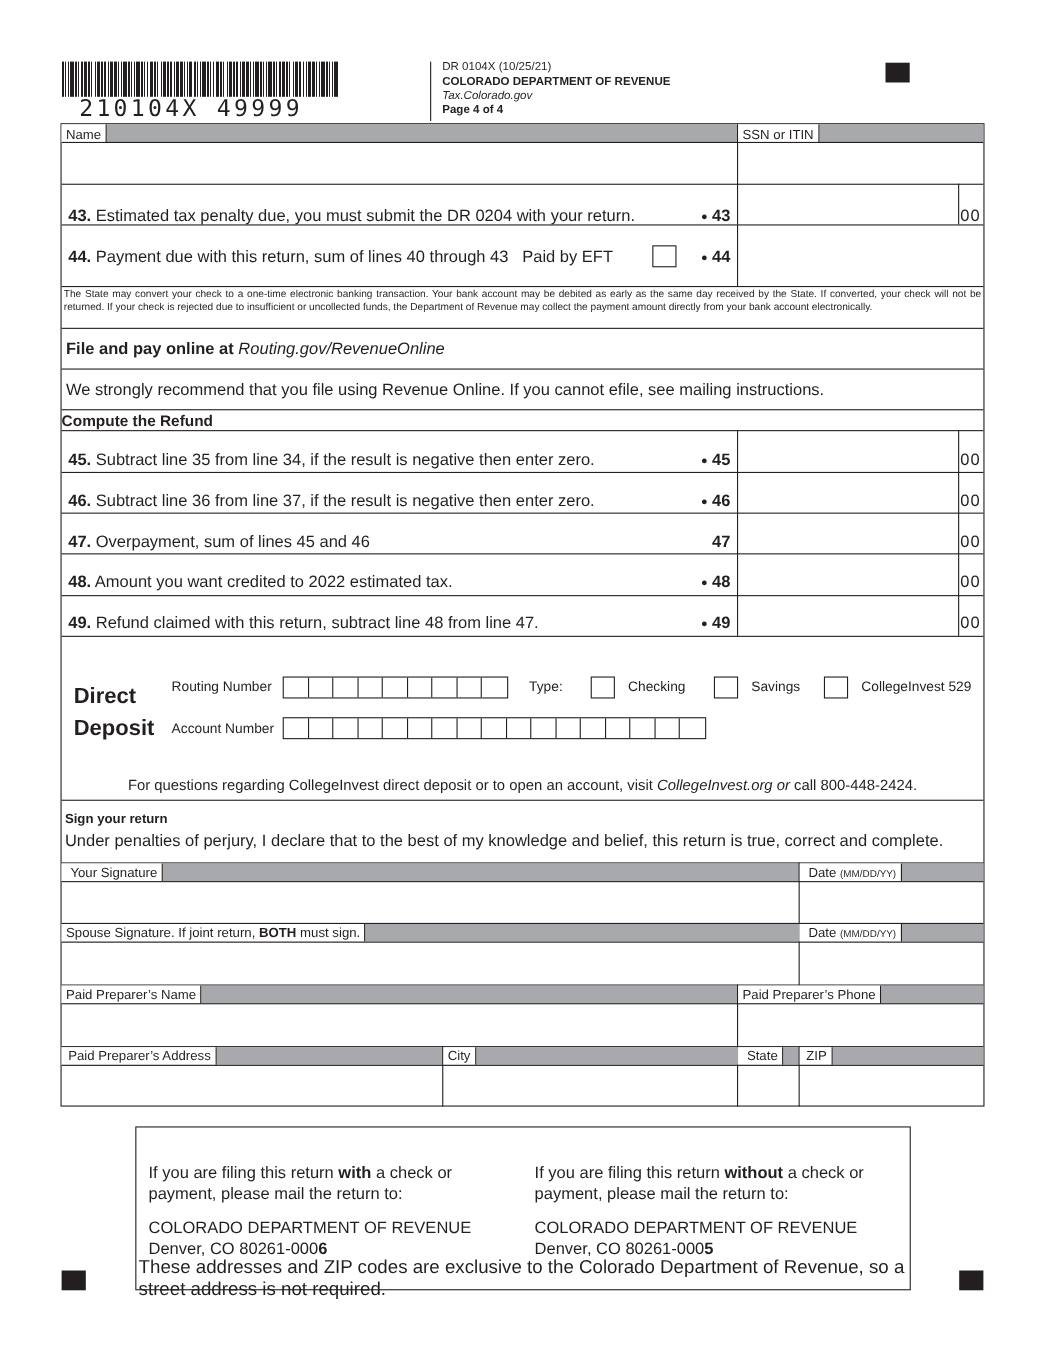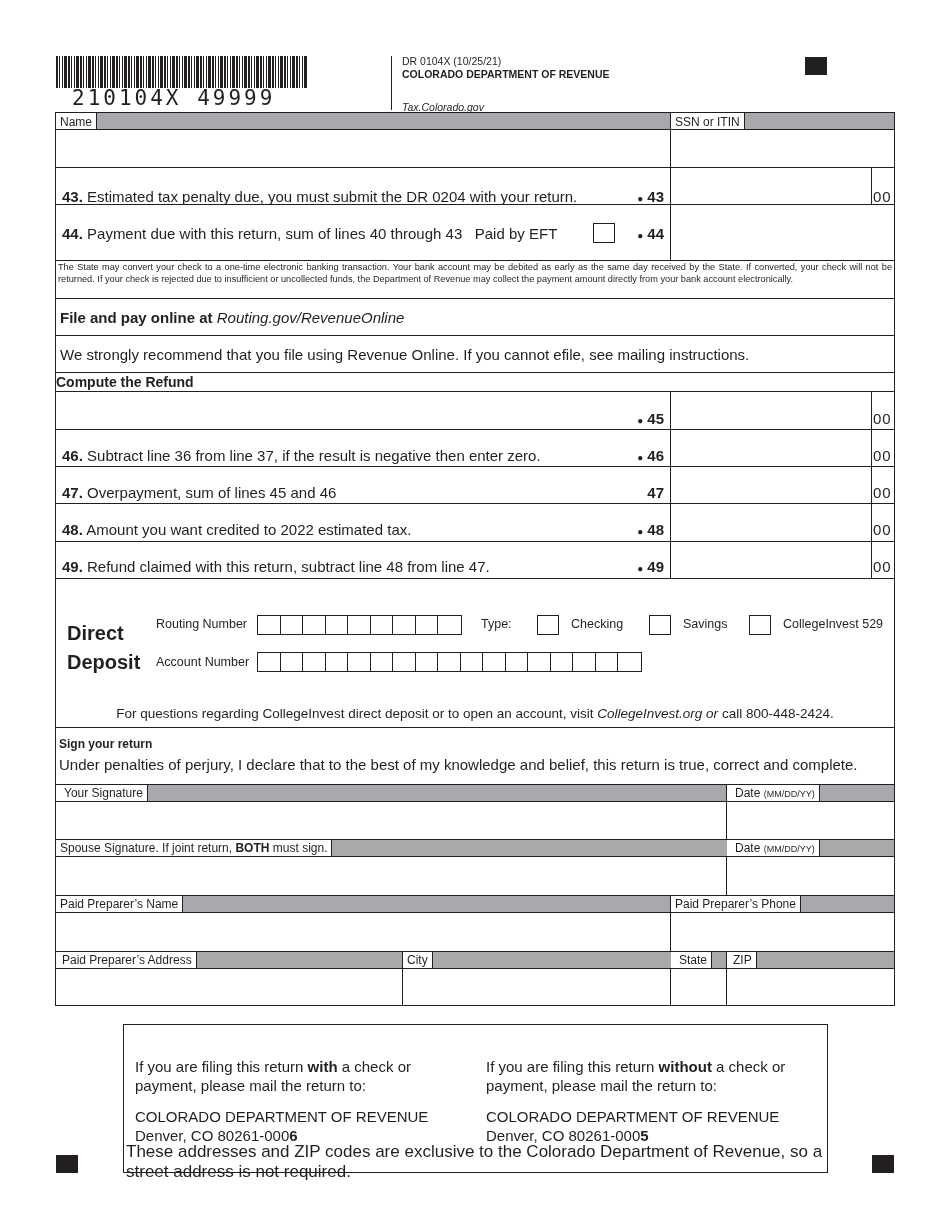--- a/index.html
+++ b/index.html
@@ -7,21 +7,21 @@
   body { position: relative; font-family: "Liberation Sans", sans-serif; color: #231f20; overflow: hidden; }
   .abs { position: absolute; }
 
   
   .barcode { left: 56px; top: 56px; width: 252px; height: 32px;
     background: repeating-linear-gradient(90deg,#231f20 0 2px,#fff 2px 3px,#231f20 3px 4px,#fff 4px 6px,#231f20 6px 7px,#fff 7px 8px,#231f20 8px 11px,#fff 11px 12px); }
   .barcode-text { left: 72px; top: 86px; font-family: "DejaVu Sans Mono", monospace; font-size: 21px; letter-spacing: 3px; color: #231f20; }
   .hdr-rule { left: 391px; top: 56px; width: 1px; height: 54px; background: #231f20; }
   .hdr-info { left: 402px; top: 55px; font-size: 10.5px; line-height: 13px; }
   .hdr-info .b { font-weight: bold; }
-  .hdr-info .i { font-style: italic; margin-top: 20px; }
+  .hdr-info .i { font-style: italic; }
   .reg-mark { background: #231f20; width: 22px; height: 18px; }
 
   
   .form { left: 55px; top: 112px; width: 840px; height: 894px; border: 1.5px solid #231f20; }
   .hline { position: absolute; left: 0; right: 0; height: 0; border-top: 1.5px solid #231f20; }
   .hline.thin { border-top: 1px solid #231f20; }
   .vline { position: absolute; width: 0; border-left: 1.5px solid #231f20; }
   .vline.thin { border-left: 1px solid #231f20; }
   .grey { position: absolute; background: #a7a9ac; }
   .lbl { position: absolute; background: #fff; border-right: 1px solid #231f20; font-size: 12px; padding: 2px 4px; height: 18px; line-height: 14px; white-space: nowrap; }
@@ -89,20 +89,21 @@
   <div class="line-text" style="left:4px;top:196px;"><b>File and pay online at</b> <i>Routing.gov/RevenueOnline</i></div>
   <div class="hline" style="top:222px;"></div>
   <div class="line-text" style="left:4px;top:233px;">We strongly recommend that you file using Revenue Online. If you cannot efile, see mailing instructions.</div>
   <div class="hline" style="top:259px;"></div>
   <div class="line-text" style="left:0;right:0;top:261px;font-weight:bold;font-size:14px;">Compute the Refund</div>
   <div class="hline thin" style="top:278px;"></div>
 
   <div class="vline" style="left:614px;top:278px;height:187px;"></div>
   <div class="vline thin" style="left:815px;top:278px;height:187px;"></div>
 
+  <div class="line-text" style="left:6px;top:297px;"><span class="num">45.</span> <span>Subtract line 35 from line 34, if the result is negative then enter zero.</span></div>
   <div class="line-ref" style="left:568px;top:297px;"><span class="dot">●</span><span>45</span></div>
   <div class="abs" style="left:617px;top:280px;width:197px;height:35px;"></div>
   <div class="cents" style="left:817px;top:297px;">00</div>
   <div class="hline thin" style="top:316px;"></div>
 
   <div class="line-text" style="left:6px;top:334px;"><span class="num">46.</span> <span>Subtract line 36 from line 37, if the result is negative then enter zero.</span></div>
   <div class="line-ref" style="left:568px;top:334px;"><span class="dot">●</span><span>46</span></div>
   <div class="abs" style="left:617px;top:318px;width:197px;height:35px;"></div>
   <div class="cents" style="left:817px;top:334px;">00</div>
   <div class="hline thin" style="top:353px;"></div>

